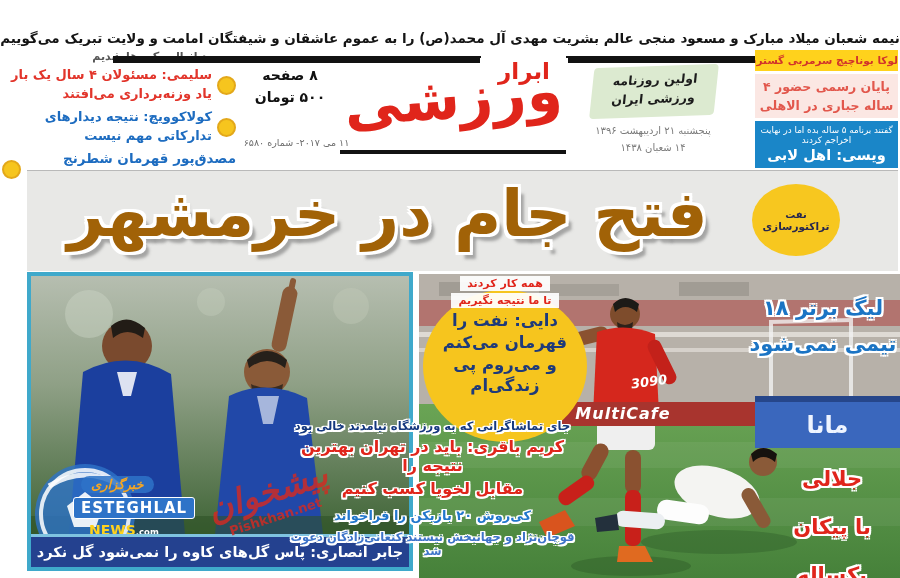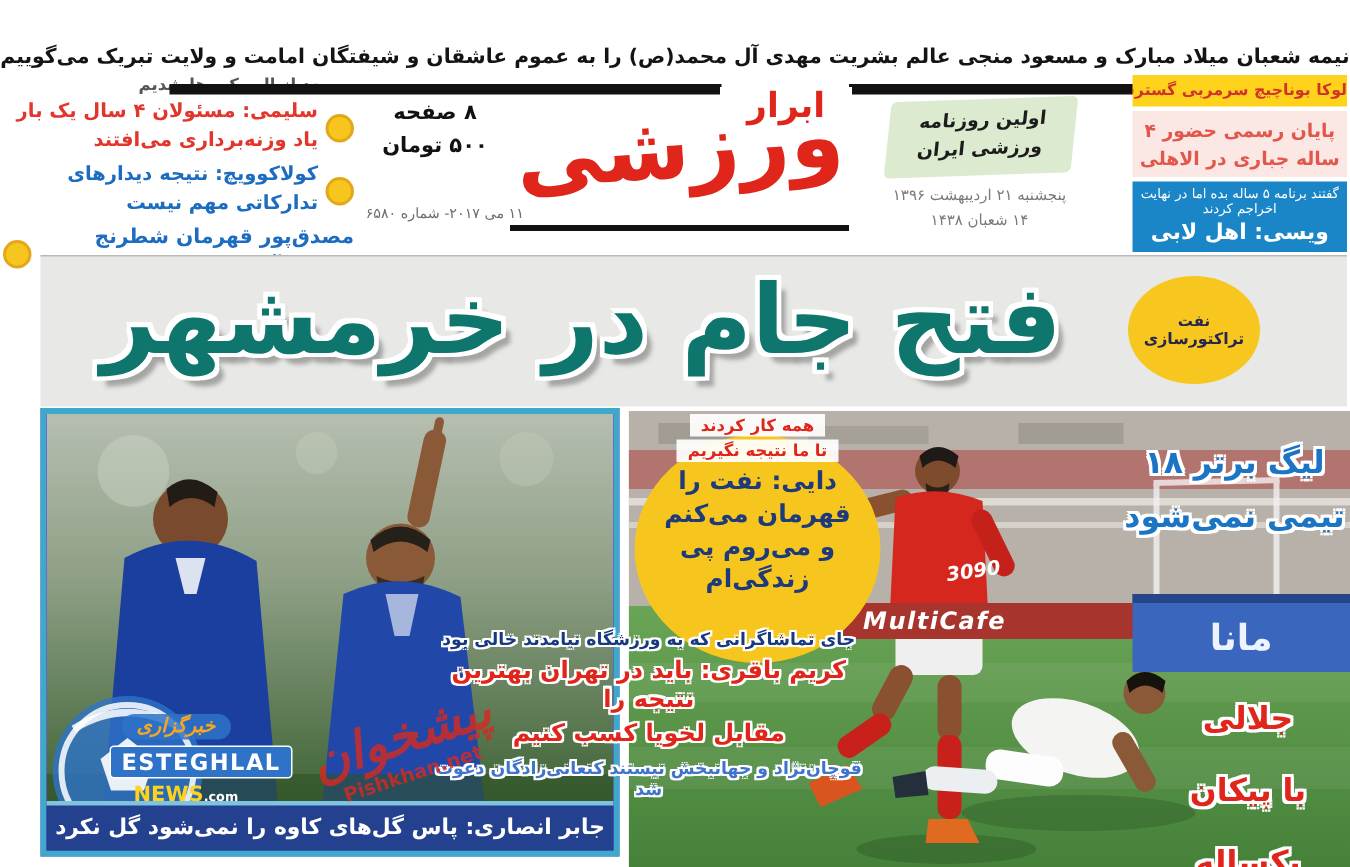--- a/index.html
+++ b/index.html
@@ -33,21 +33,21 @@
   .dates{color:#7a7a7a;font-size:10px;line-height:1.7;}
   
   .rbox{width:143px;box-sizing:border-box;}
   .ybox{background:#ffd21c;color:#d1332b;font-weight:bold;font-size:10.5px;line-height:21px;height:21px;overflow:hidden;white-space:nowrap;}
   .pbox{background:#fbe7e3;color:#e2574c;font-weight:bold;font-size:12.5px;line-height:1.55;height:44px;padding-top:3px;}
   .bbox{background:#1a86c8;color:#fff;height:47px;}
   .bbox .s{font-size:8.8px;padding-top:4px;}
   .bbox .b{font-size:14.5px;font-weight:bold;padding-top:2px;}
   
   .band{left:27px;top:170px;width:871px;height:100px;background:#e8e8e6;border-top:1px solid #b9b9b9;}
-  .headline{left:0;right:150px;top:6px;font-size:64px;font-weight:bold;color:#0f766e;letter-spacing:-1px;
+  .headline{left:0;right:150px;top:6px;font-size:64px;font-weight:bold;color:#a16207;letter-spacing:-1px;
     text-shadow:-3px -3px 0 #fff,3px -3px 0 #fff,-3px 3px 0 #fff,3px 3px 0 #fff,
                 -3px 0 0 #fff,3px 0 0 #fff,0 -3px 0 #fff,0 3px 0 #fff,6px 7px 3px rgba(110,110,110,.55);}
   .oilbadge{left:725px;top:13px;width:88px;height:72px;border-radius:50%;background:#f7c71f;
             display:flex;flex-direction:column;justify-content:center;color:#26264f;font-weight:bold;}
   .oilbadge .l1{font-size:10px;}  .oilbadge .l2{font-size:10.5px;}
   
   .lcard{left:27px;top:272px;width:386px;border:4px solid #3fa9cb;box-sizing:border-box;background:#6d28d9;}
   .lphoto{width:378px;height:258px;position:relative;overflow:hidden;}
   .lcaption{background:#24418f;border-top:3px solid #7fc3e0;color:#fff;font-weight:bold;font-size:14.5px;
             line-height:30px;height:30px;white-space:nowrap;overflow:hidden;}
@@ -273,20 +273,21 @@
       <div>با پیکان</div>
       <div>یکساله</div>
       <div>تمدید کرد</div>
     </div>
   </div>
 
   <div class="abs midol c">
     <div class="m-sub1 ow">جای تماشاگرانی که به ورزشگاه نیامدند خالی بود</div>
     <div class="m-red ow">کریم باقری: باید در تهران بهترین نتیجه را</div>
     <div class="m-red ow">مقابل لخویا کسب کنیم</div>
+    <div class="m-q ow">کی‌روش ۲۰ بازیکن را فراخواند</div>
     <div class="m-qs ow">قوچان‌نژاد و جهانبخش نیستند کنعانی‌زادگان دعوت شد</div>
   </div>
 
   <div class="abs pish c">
     <div class="scr">پیشخوان</div>
     <div class="url">Pishkhan.net</div>
   </div>
 
 </div>
 

